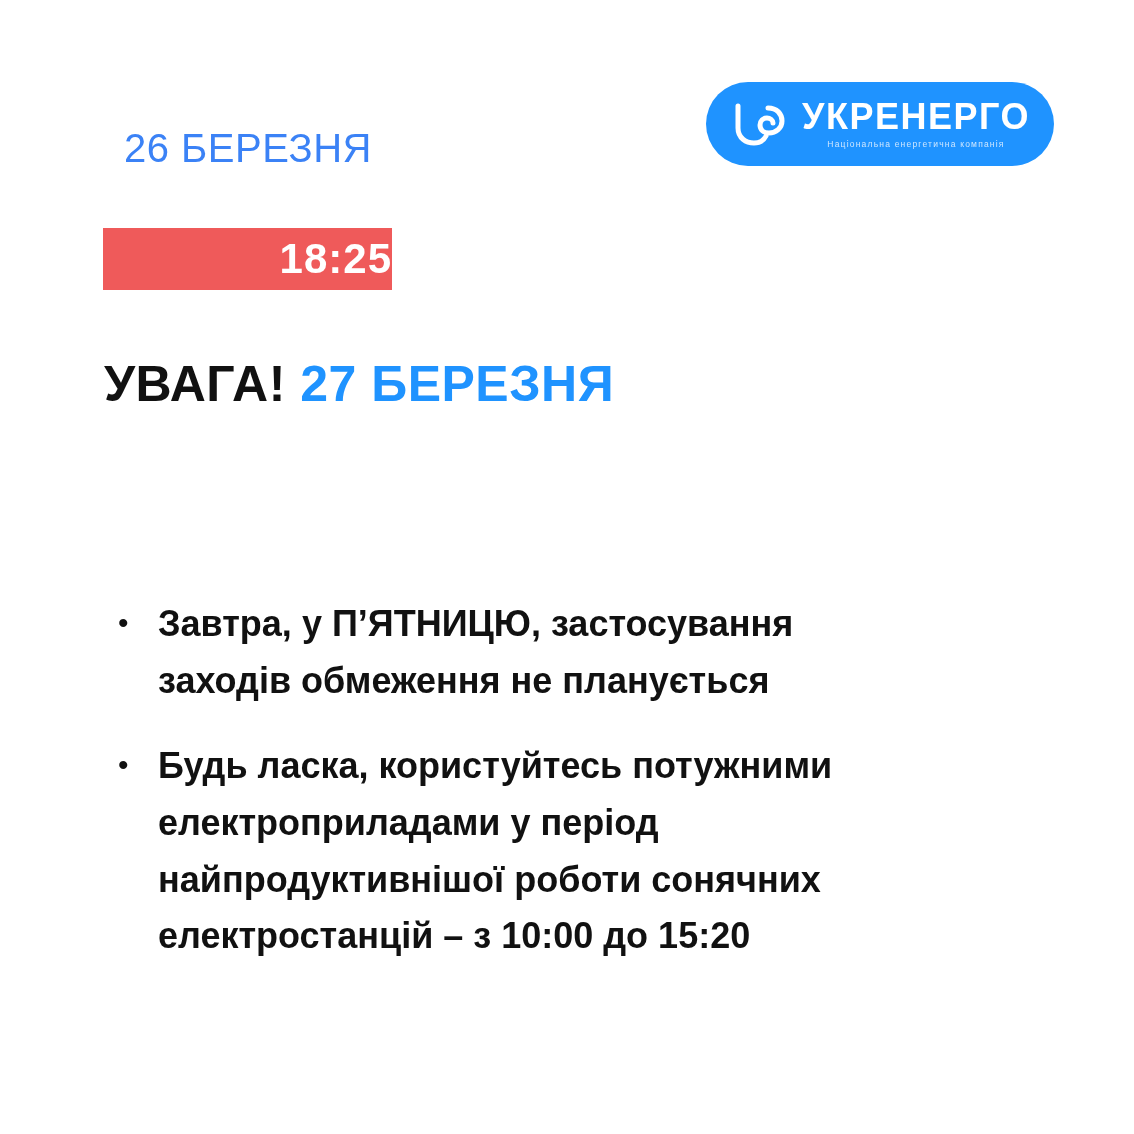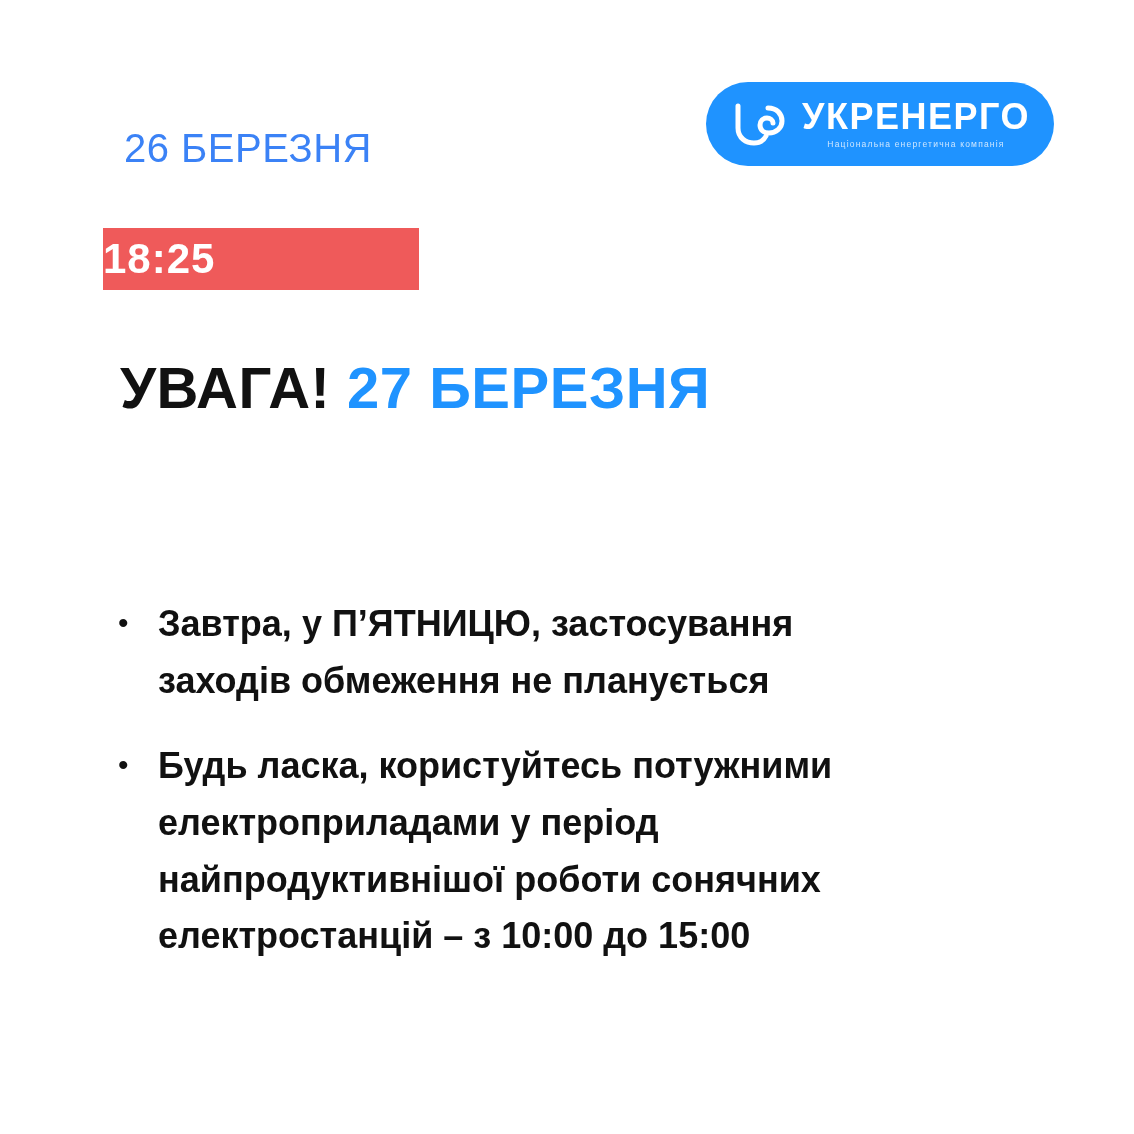--- a/index.html
+++ b/index.html
@@ -74,42 +74,42 @@
     margin-top: 5px;
     font-family: "Liberation Sans", sans-serif;
     white-space: nowrap;
   }
 
   
   .time-chip {
     position: absolute;
     left: 103px;
     top: 228px;
-    width: 316px;
+    width: 289px;
     height: 62px;
     background: #ef5a5a;
     display: flex;
     align-items: center;
-    justify-content: flex-start;
+    justify-content: flex-end;
   }
   .time-chip span {
     color: #ffffff;
     font-size: 42px;
     font-weight: 700;
     letter-spacing: 1px;
     font-family: "Liberation Sans", sans-serif;
   }
 
   
   .headline {
     position: absolute;
-    left: 120px;
+    left: 104px;
     top: 356px;
     width: 940px;
-    font-size: 58px;
+    font-size: 50px;
     font-weight: 700;
     line-height: 1.12;
     letter-spacing: 0.5px;
     color: #111111;
     font-family: "Liberation Sans", sans-serif;
     text-transform: uppercase;
   }
   .headline .accent {
     color: #1f93ff;
   }
@@ -178,17 +178,17 @@
     </span>
   </div>
 
   <div class="bullets">
     <div class="bullet-row">
       <div class="bullet-dot">•</div>
       <div class="bullet-text">Завтра, у П’ЯТНИЦЮ, застосування заходів обмеження не планується</div>
     </div>
     <div class="bullet-row">
       <div class="bullet-dot">•</div>
-      <div class="bullet-text">Будь ласка, користуйтесь потужними електроприладами у період найпродуктивнішої роботи сонячних електростанцій – з 10:00 до 15:00</div>
+      <div class="bullet-text">Будь ласка, користуйтесь потужними електроприладами у період найпродуктивнішої роботи сонячних електростанцій – з 10:00 до 15:20</div>
     </div>
   </div>
 
 </div>
 
 </body></html>

